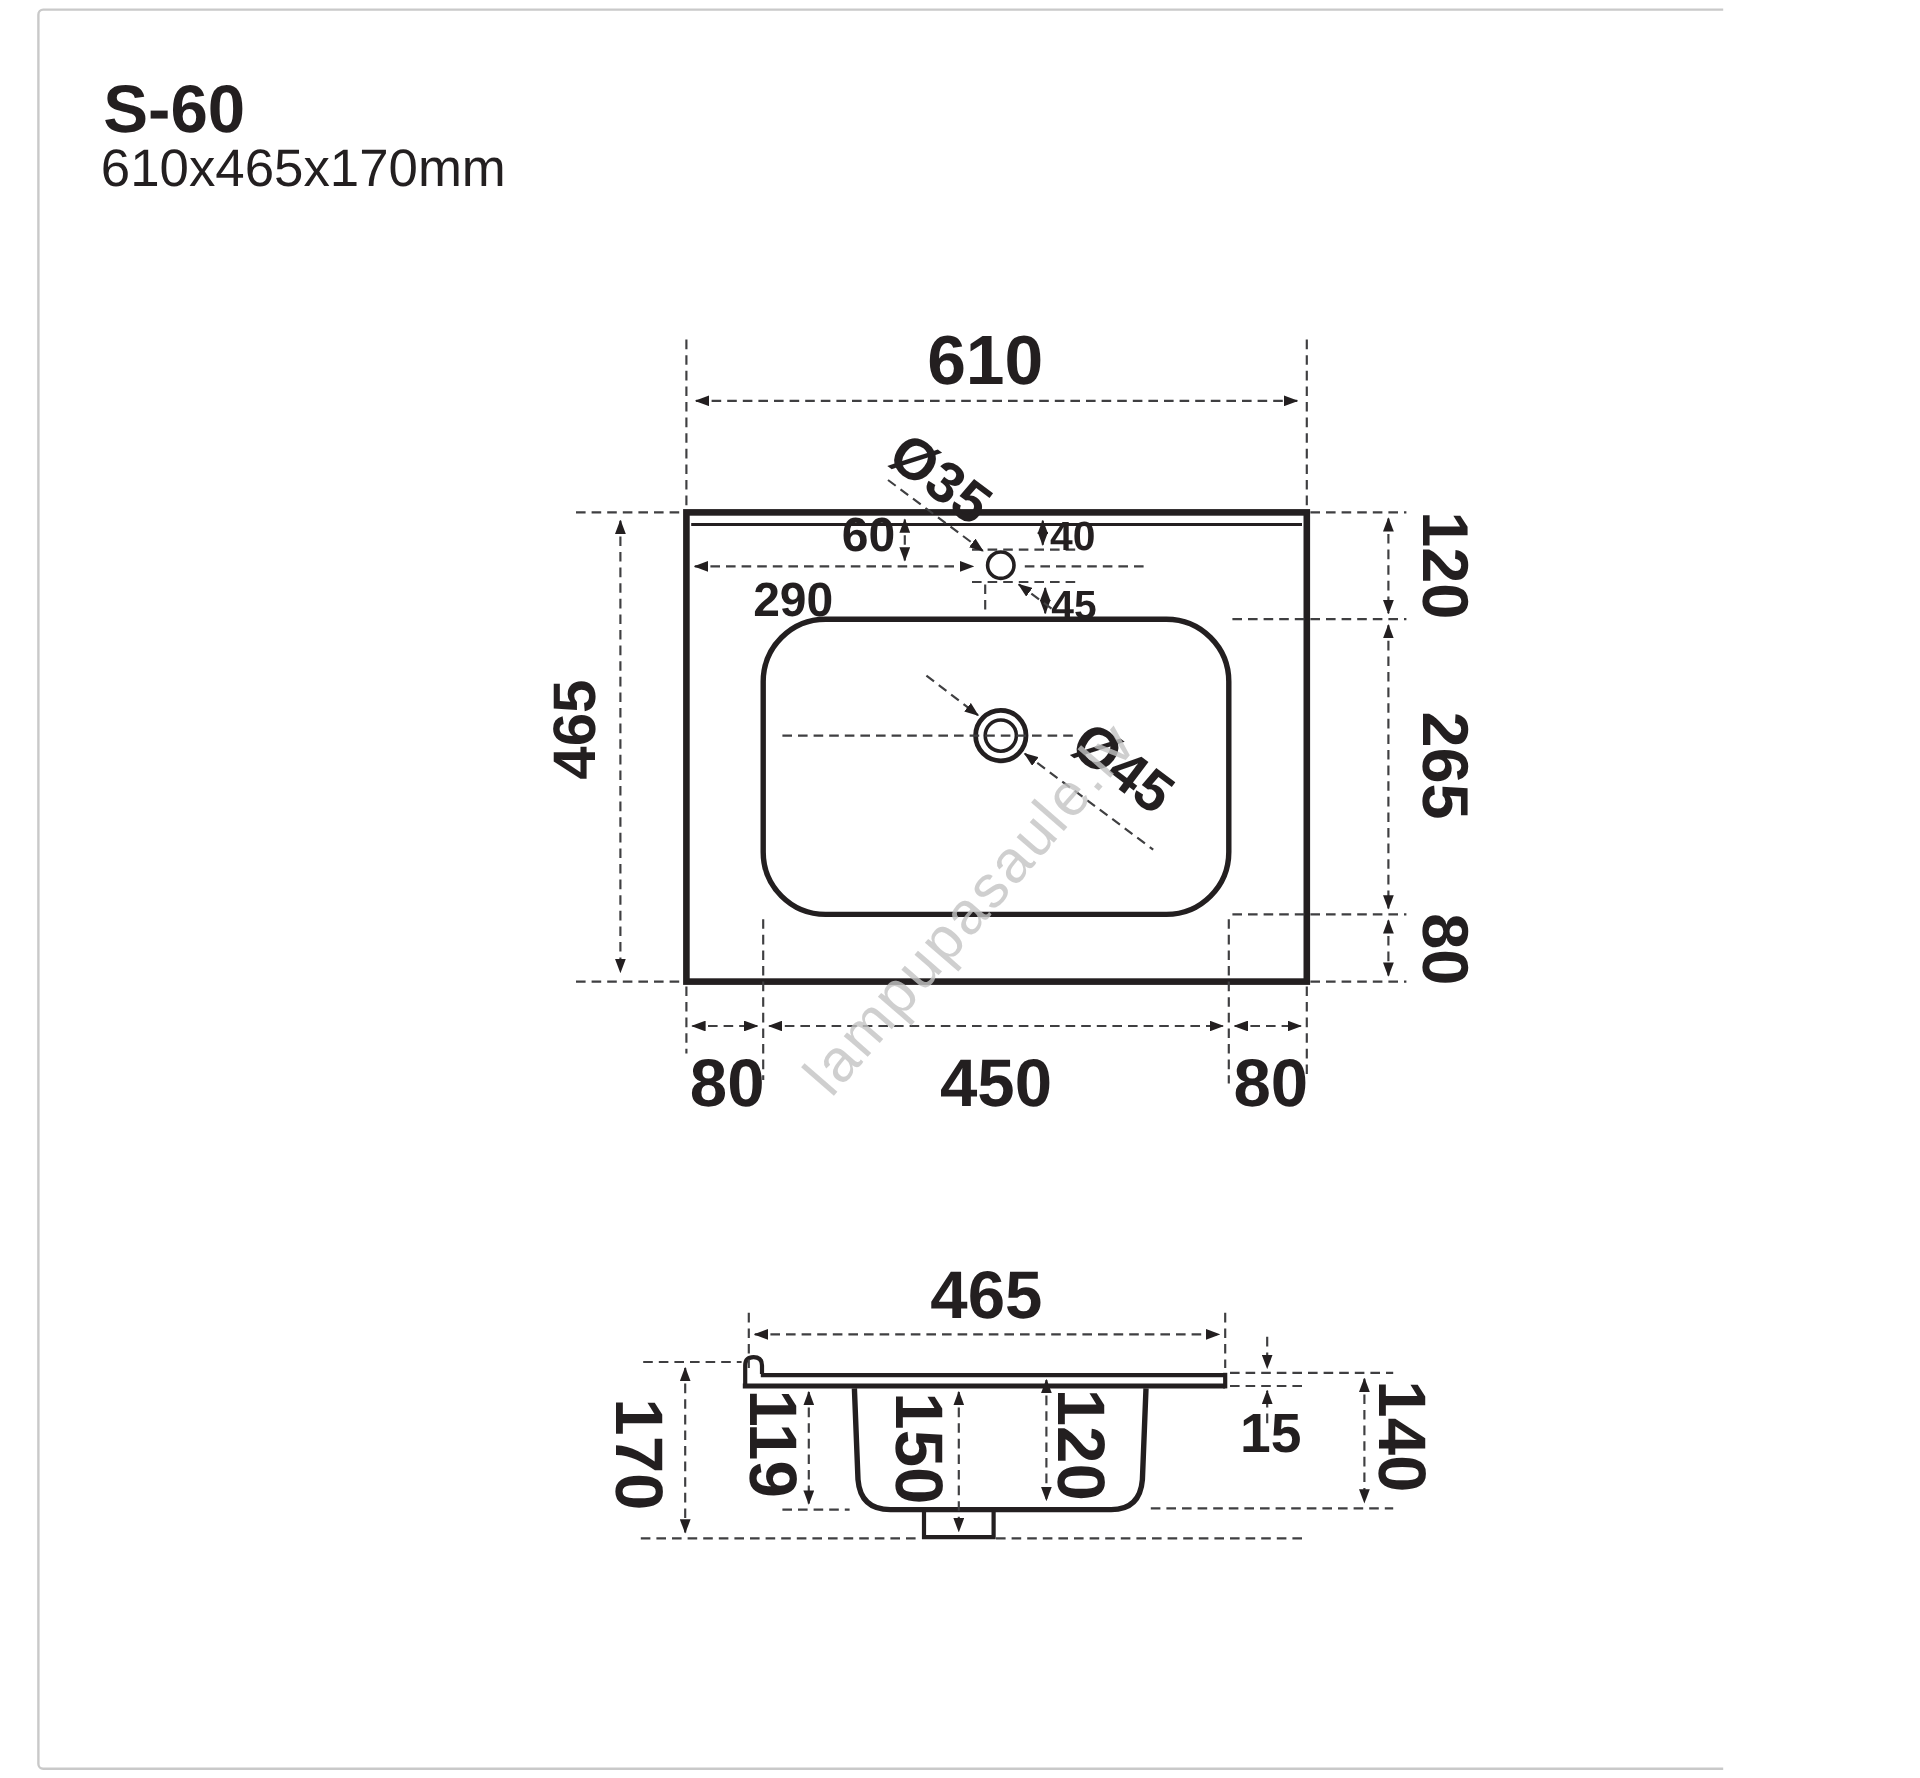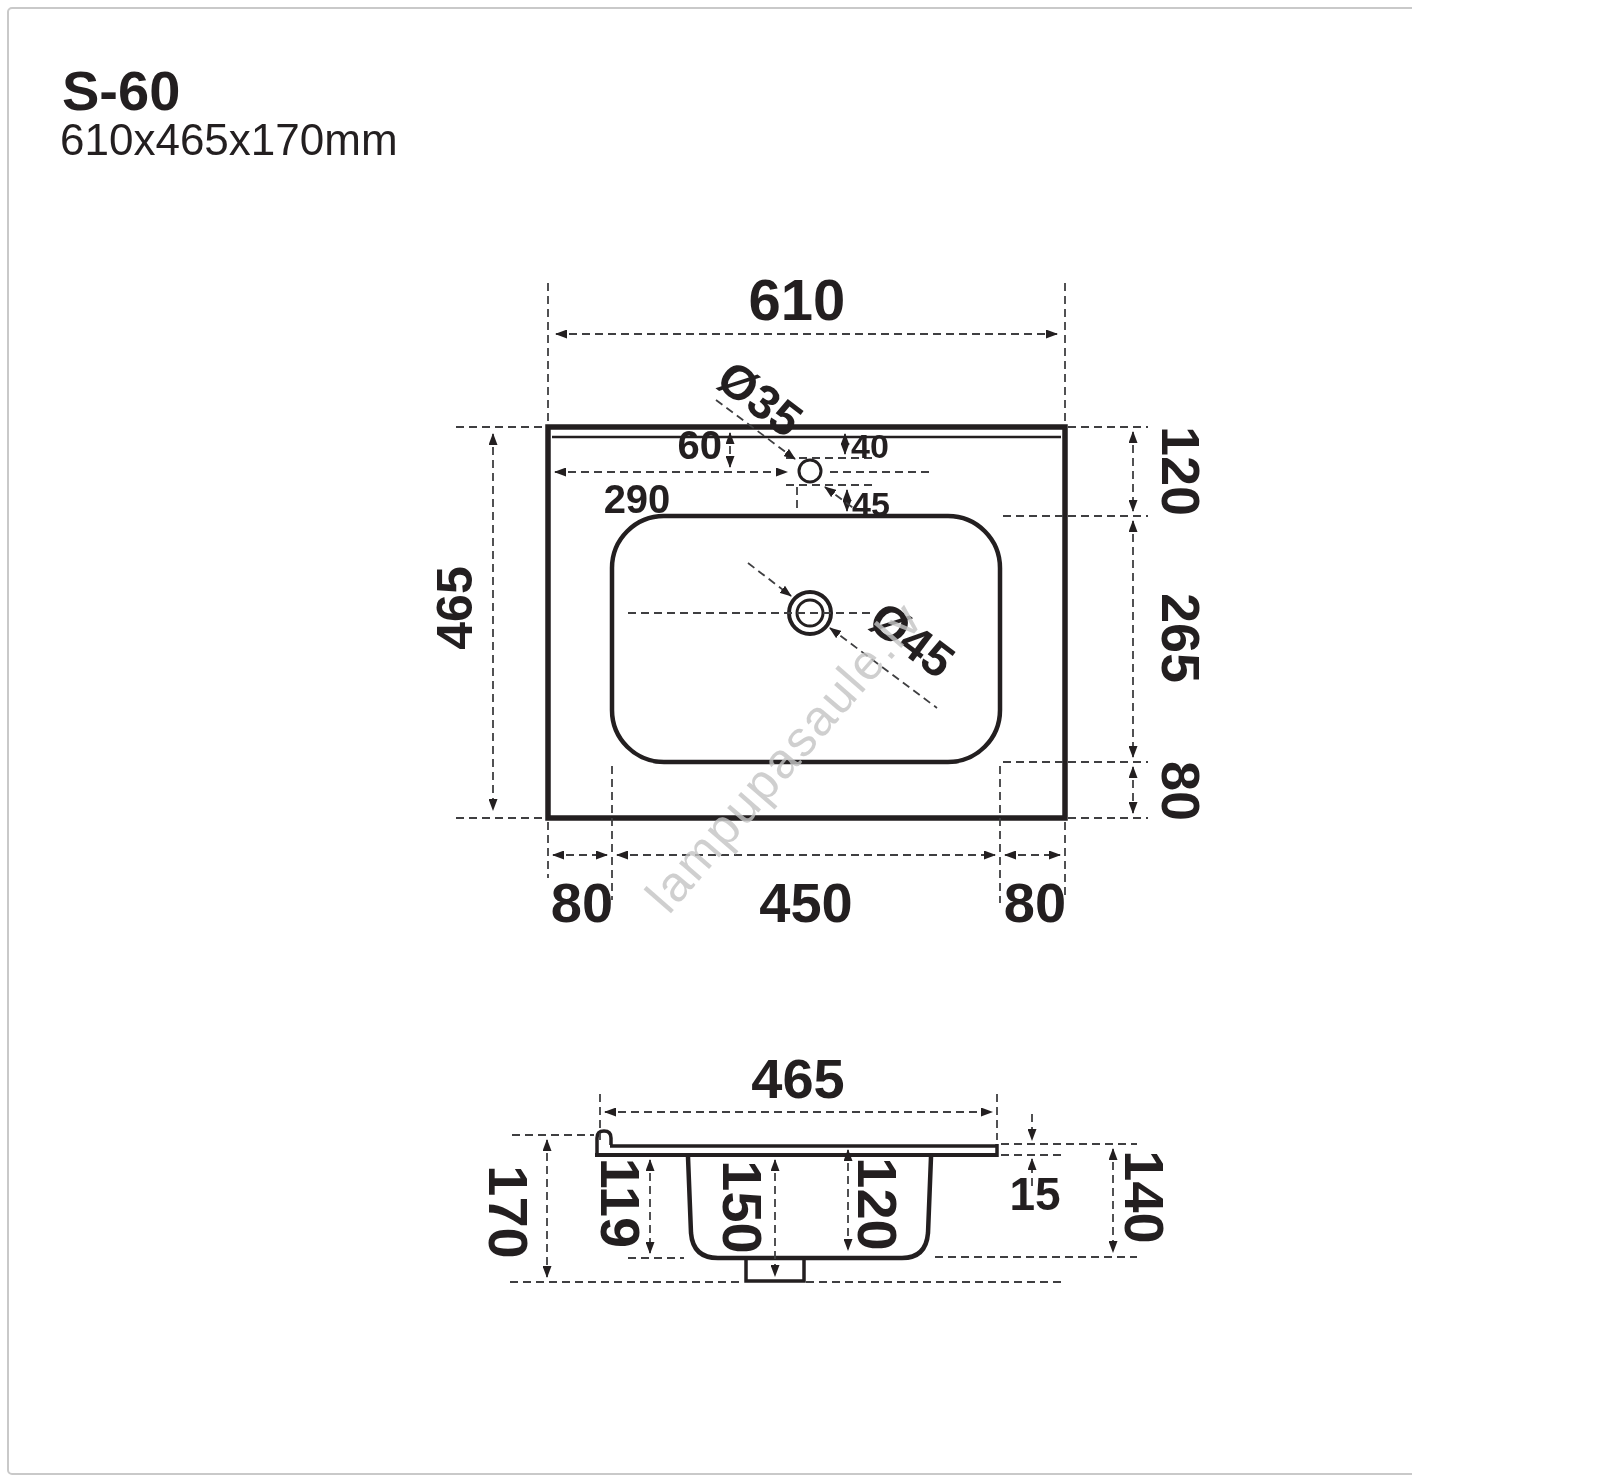--- a/index.html
+++ b/index.html
@@ -1,17 +1,17 @@
 <!DOCTYPE html>
 <html><head>
 <meta charset="utf-8">
 <style>
   html,body{margin:0;padding:0;background:#fff;}
   .page{position:relative;width:1412px;height:1482px;background:#fff;overflow:hidden;
-        font-family:"Liberation Sans", sans-serif;}
+        font-family:"Liberation Sans", sans-serif;margin-left:24px;}
   svg{display:block;}
   .solid{stroke:#231f20;fill:none;}
   .solid-fill{stroke:#231f20;fill:#ffffff;}
   .dim{stroke:#3f3f41;fill:none;stroke-width:1.8;stroke-dasharray:8 5;}
   .lbl{fill:#231f20;font-family:"Liberation Sans", sans-serif;font-weight:bold;}
   .anc-mid{text-anchor:middle;}
   .anc-end{text-anchor:end;}
   .title{fill:#231f20;font-family:"Liberation Sans", sans-serif;font-weight:bold;font-size:56px;}
   .subtitle{fill:#231f20;font-family:"Liberation Sans", sans-serif;font-weight:normal;font-size:44px;}
   .watermark{fill:#c4c4c4;opacity:.8;font-family:"Liberation Sans", sans-serif;

